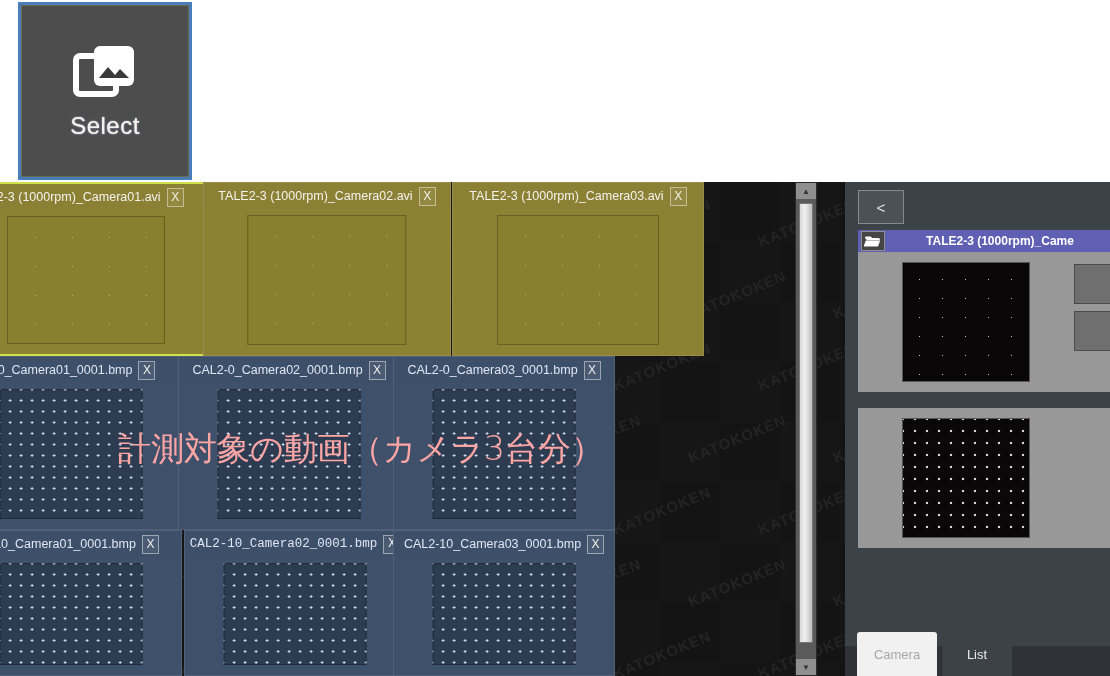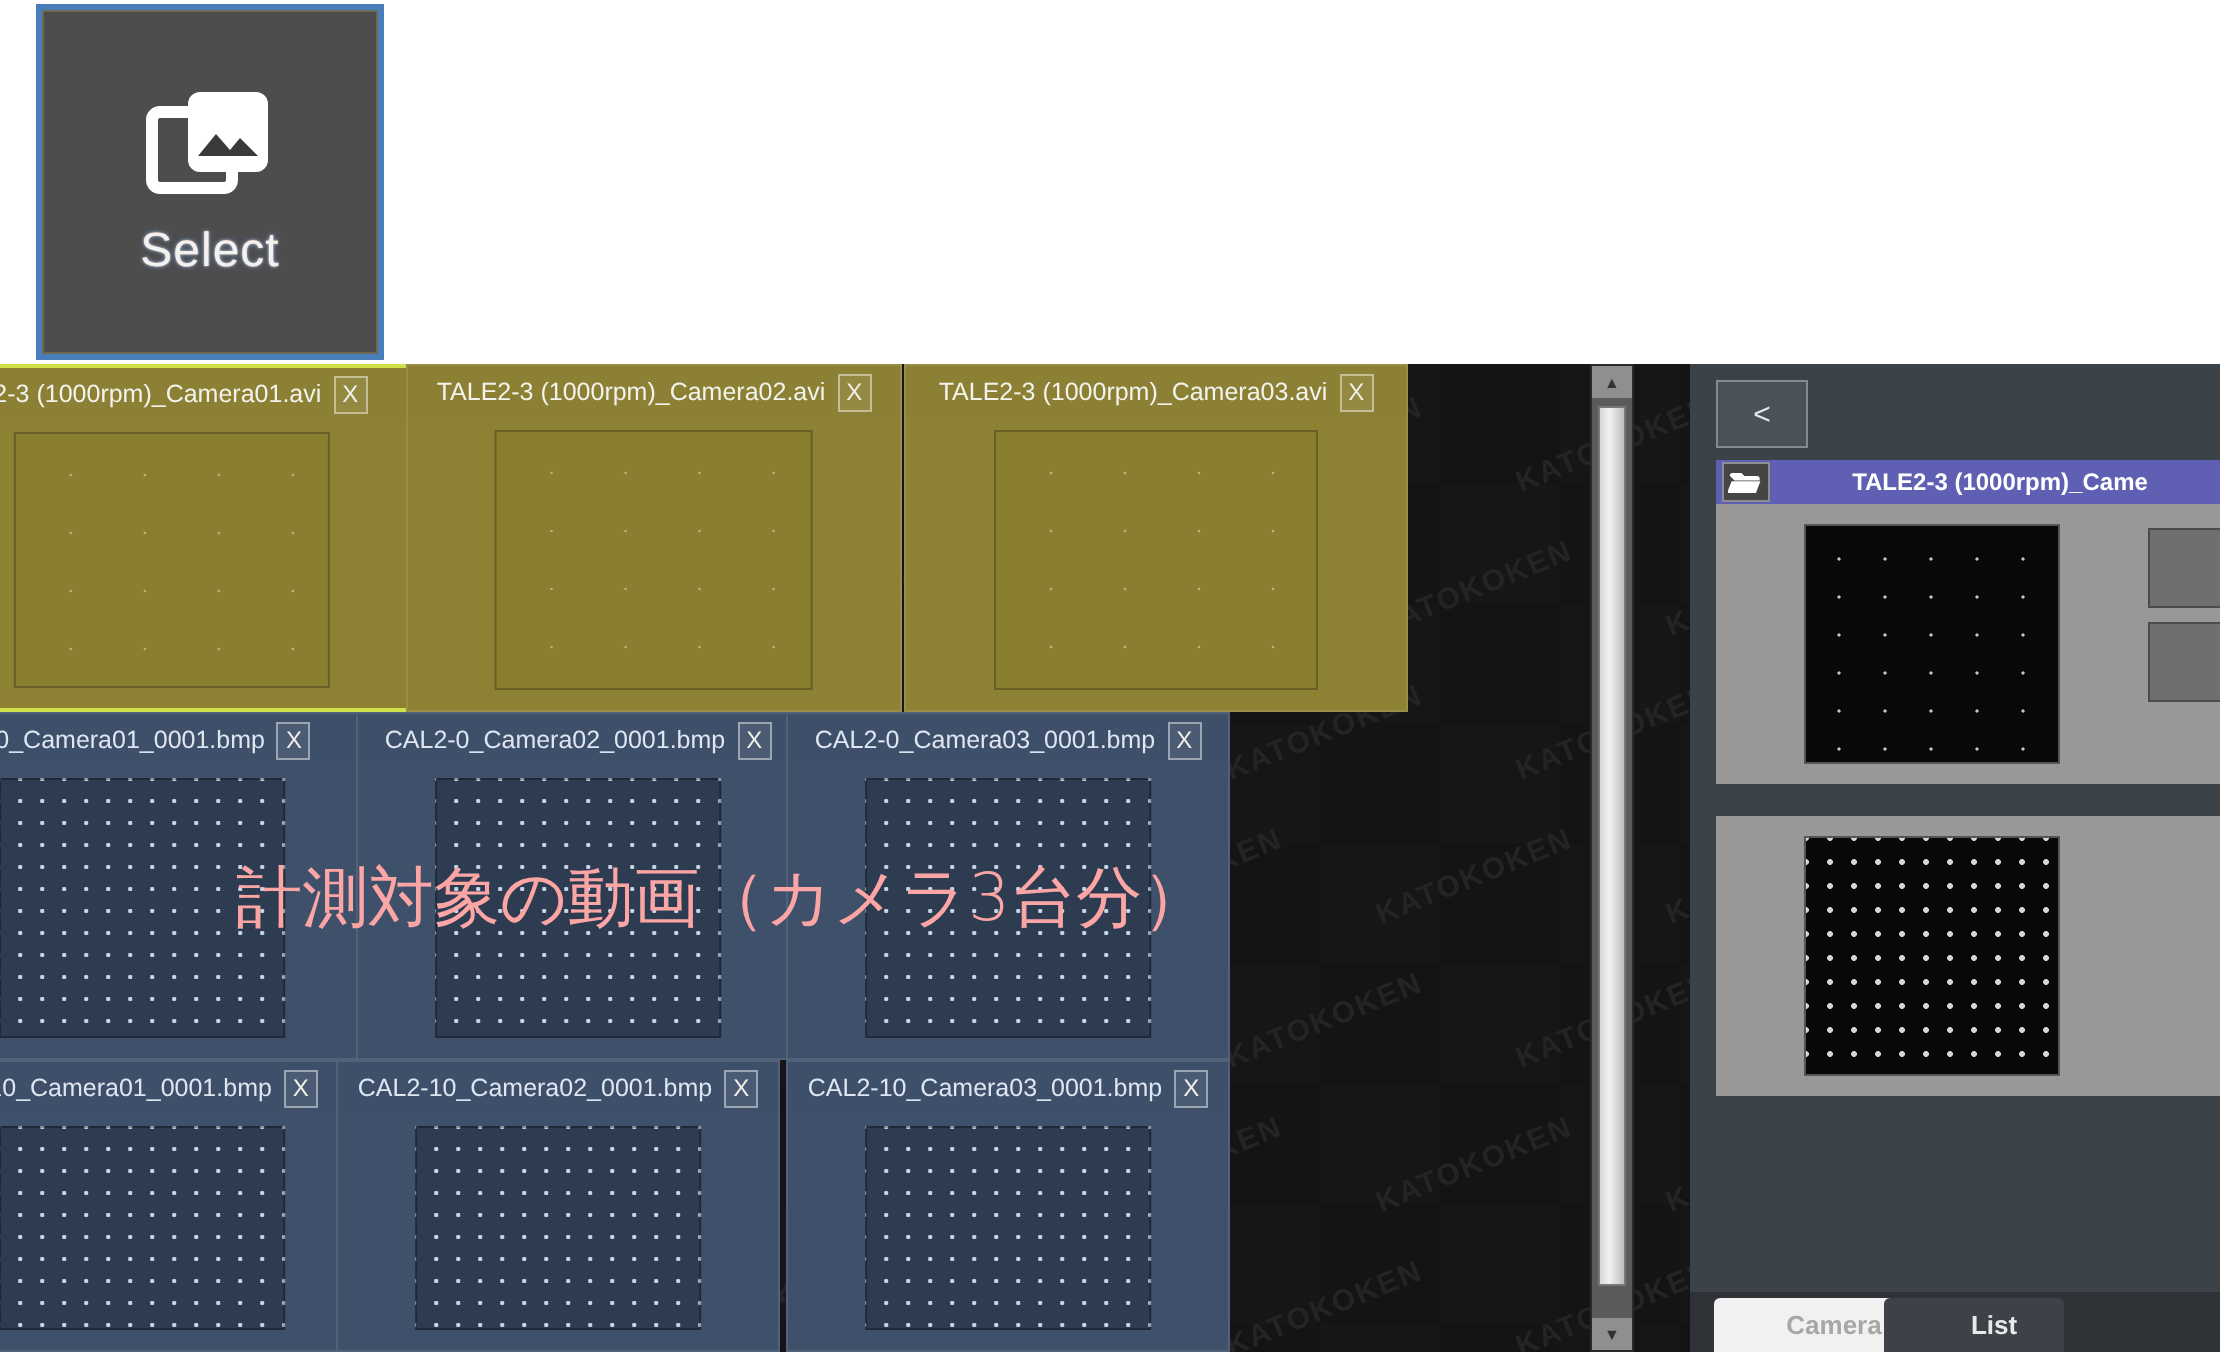--- a/index.html
+++ b/index.html
@@ -151,22 +151,22 @@
   .rp-side{position:absolute;right:-6px;top:12px;width:42px;}
   .rp-side-box{width:42px;height:40px;background:#6f6f6f;border:1px solid #4b4b4b;box-sizing:border-box;margin-bottom:7px;}
   .rp-body.short{height:44px;overflow:hidden;}
   .rp-body.short .rp-img{top:8px;height:60px;}
 
   
   .tabs{
     position:absolute;left:845px;bottom:0;width:265px;height:30px;background:#2f3338;
   }
   .tab{
-    position:absolute;bottom:0;height:27px;display:flex;align-items:center;
-    justify-content:center;font-size:13px;font-weight:bold;padding-left:20px;
+    position:absolute;bottom:0;height:44px;display:flex;align-items:center;
+    justify-content:center;font-size:13px;font-weight:normal;
   }
   .tab.active{left:12px;width:80px;background:#f1f1f1;color:#a7a7a7;border-radius:3px 3px 0 0;}
   .tab.inactive{left:97px;width:70px;background:#3d4248;color:#e9e9e9;border-radius:3px 3px 0 0;}
 </style>
 </head>
 <body>
 
 <div class="top-strip">
   <div class="select-tile">
     <div class="select-inner">
@@ -298,21 +298,21 @@
         </div>
       </div>
       <div class="row row-cal10">
         <div class="cell cal" style="left: -40px; width: 222px;">
           <div class="cell-head">
             <div class="cell-name">2-10_Camera01_0001.bmp</div>
             <div class="close-x">X</div>
           </div>
           <div class="thumb cal"></div>
         </div>
-        <div class="cell cal" style="left: 168px; width: 222px;">
+        <div class="cell cal" style="left: 184px; width: 222px; font-family: Liberation Mono, monospace;">
           <div class="cell-head">
             <div class="cell-name">CAL2-10_Camera02_0001.bmp</div>
             <div class="close-x">X</div>
           </div>
           <div class="thumb cal"></div>
         </div>
         <div class="cell cal" style="left: 393px; width: 222px;">
           <div class="cell-head">
             <div class="cell-name">CAL2-10_Camera03_0001.bmp</div>
             <div class="close-x">X</div>

